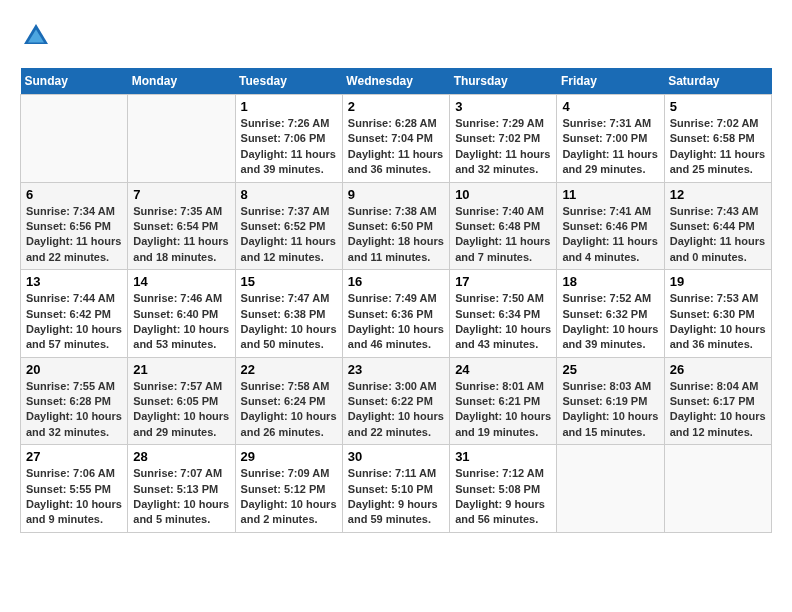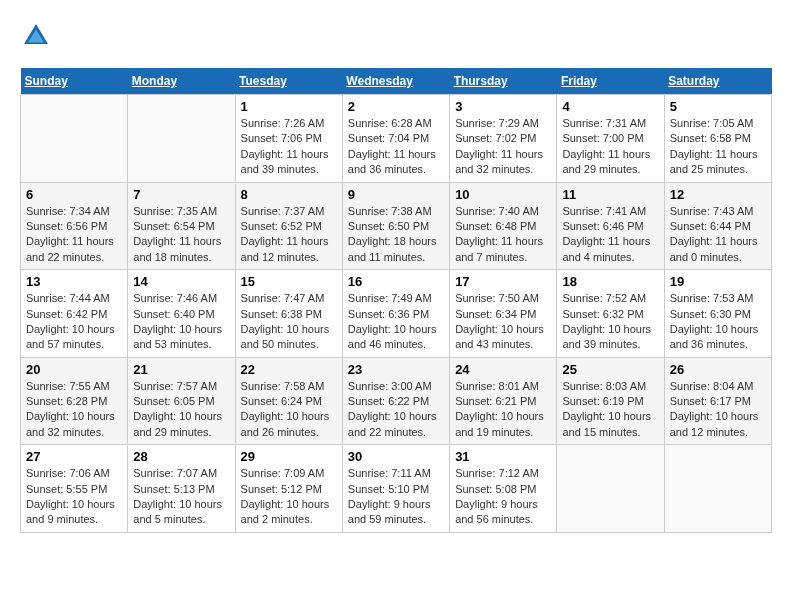--- a/index.html
+++ b/index.html
@@ -51,41 +51,41 @@
       border-collapse: collapse;
       font-size: 11px;
     }
     thead th {
       background-color: #1a6bb5;
       color: #fff;
       padding: 6px 4px;
       text-align: left;
       font-size: 12px;
       font-weight: bold;
-      text-decoration: underline;
     }
     tbody td {
       border: 1px solid #ccc;
       padding: 4px 5px;
       vertical-align: top;
       width: 14.28%;
       min-height: 80px;
       background: #fff;
     }
     tbody tr:nth-child(even) td {
       background: #f5f5f5;
     }
     .day-num {
       font-size: 13px;
       font-weight: bold;
       margin-bottom: 2px;
     }
     .day-info {
       color: #333;
       line-height: 1.4;
+      font-weight: bold;
     }
     td.empty {
       background: #f9f9f9;
     }
   </style>
 </head>
 <body>
 
 <div class="header">
   <div class="logo">
@@ -148,21 +148,21 @@
           <div class="day-num">4</div>
           <div class="day-info">
             <div>Sunrise: 7:31 AM</div>
             <div>Sunset: 7:00 PM</div>
             <div>Daylight: 11 hours and 29 minutes.</div>
           </div>
         </td>
         <td>
           <div class="day-num">5</div>
           <div class="day-info">
-            <div>Sunrise: 7:05 AM</div>
+            <div>Sunrise: 7:02 AM</div>
             <div>Sunset: 6:58 PM</div>
             <div>Daylight: 11 hours and 25 minutes.</div>
           </div>
         </td>
       </tr>
       <tr>
         <td>
           <div class="day-num">6</div>
           <div class="day-info">
             <div>Sunrise: 7:34 AM</div>

